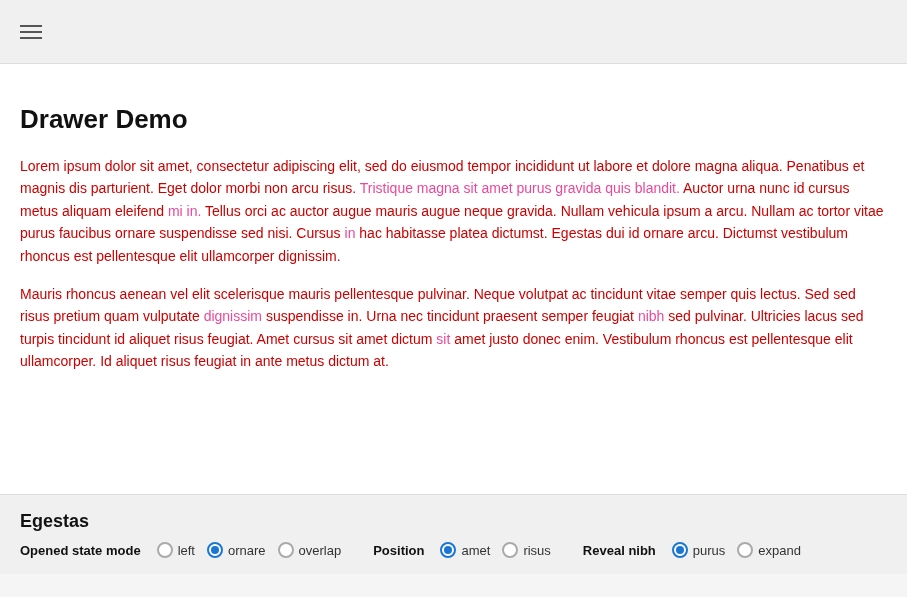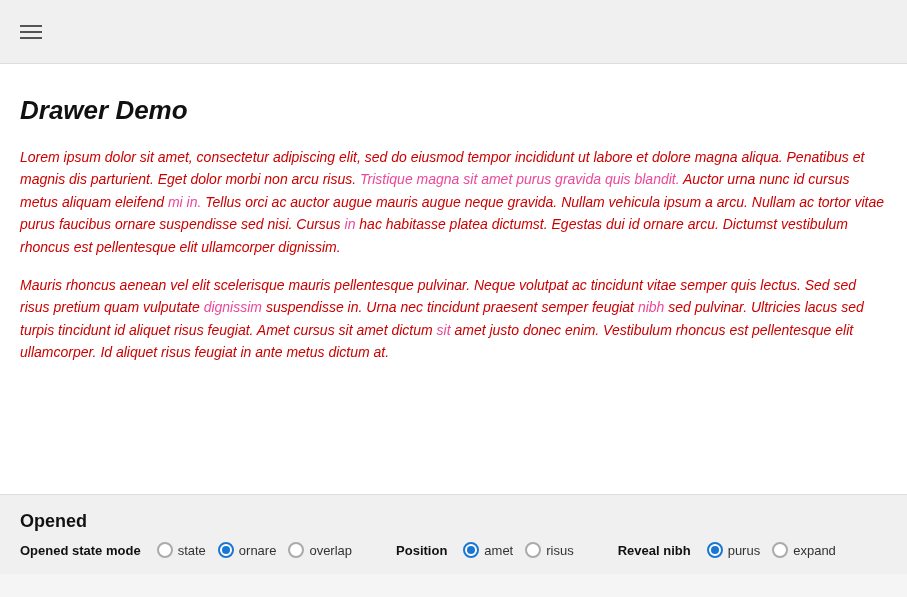--- a/index.html
+++ b/index.html
@@ -32,24 +32,23 @@
     }
 
     .hamburger-btn .bar {
       width: 22px;
       height: 2px;
       background: #555;
       display: block;
     }
 
     .main-content {
-      padding: 31px 20px;
+      padding: 40px 20px;
       background: #fff;
       min-height: 430px;
-      font-style: italic;
     }
 
     .page-title {
       font-size: 26px;
       font-weight: bold;
       margin-bottom: 20px;
       color: #111;
     }
 
     .lorem-text {
@@ -71,21 +70,21 @@
 
     .options-title {
       font-size: 18px;
       font-weight: bold;
       margin-bottom: 10px;
       color: #111;
     }
 
     .options-row {
       display: flex;
-      gap: 36px;
+      gap: 24px;
       flex-wrap: wrap;
     }
 
     .option-group {
       display: flex;
       align-items: center;
       gap: 12px;
     }
 
     .option-group-label {
@@ -154,28 +153,28 @@
   <p class="lorem-text">
     Lorem ipsum dolor sit amet, consectetur adipiscing elit, sed do eiusmod tempor incididunt ut labore et dolore magna aliqua. Penatibus et magnis dis parturient. Eget dolor morbi non arcu risus. <span class="blue">Tristique magna sit amet purus gravida quis blandit.</span> Auctor urna nunc id cursus metus aliquam eleifend <span class="blue">mi in.</span> Tellus orci ac auctor augue mauris augue neque gravida. Nullam vehicula ipsum a arcu. Nullam ac tortor vitae purus faucibus ornare suspendisse sed nisi. Cursus <span class="blue">in</span> hac habitasse platea dictumst. Egestas dui id ornare arcu. Dictumst vestibulum rhoncus est pellentesque elit ullamcorper dignissim.
   </p>
 
   <p class="lorem-text">
     Mauris rhoncus aenean vel elit scelerisque mauris pellentesque pulvinar. Neque volutpat ac tincidunt vitae semper quis lectus. Sed sed risus pretium quam vulputate <span class="blue">dignissim</span> suspendisse in. Urna nec tincidunt praesent semper feugiat <span class="blue">nibh</span> sed pulvinar. Ultricies lacus sed turpis tincidunt id aliquet risus feugiat. Amet cursus sit amet dictum <span class="blue">sit</span> amet justo donec enim. Vestibulum rhoncus est pellentesque elit ullamcorper. Id aliquet risus feugiat in ante metus dictum at.
   </p>
 </div>
 
 <div class="options-panel">
-  <div class="options-title">Opened</div>
+  <div class="options-title">Egestas</div>
   <div class="options-row">
 
     <div class="option-group">
       <span class="option-group-label">Opened state mode</span>
       <label class="radio-item">
         <input type="radio" name="opened-state" value="push" style="">
-        <span>state</span>
+        <span>left</span>
       </label>
       <label class="radio-item">
         <input type="radio" name="opened-state" value="shrink" checked="" style="">
         <span>ornare</span>
       </label>
       <label class="radio-item">
         <input type="radio" name="opened-state" value="overlap" style="">
         <span>overlap</span>
       </label>
     </div>

